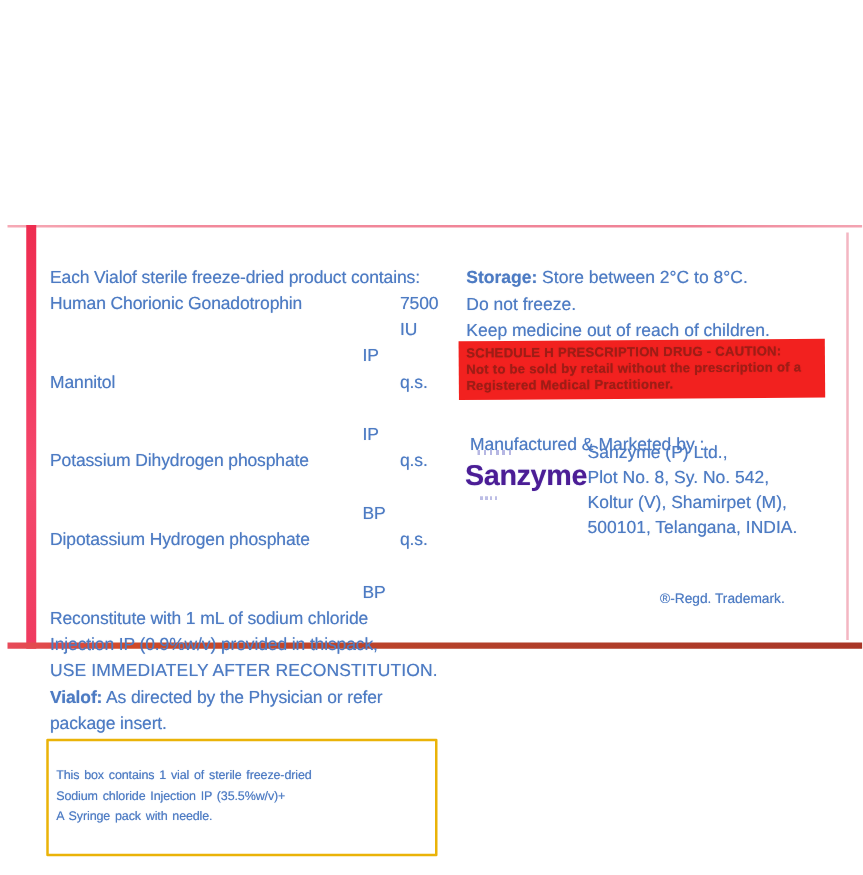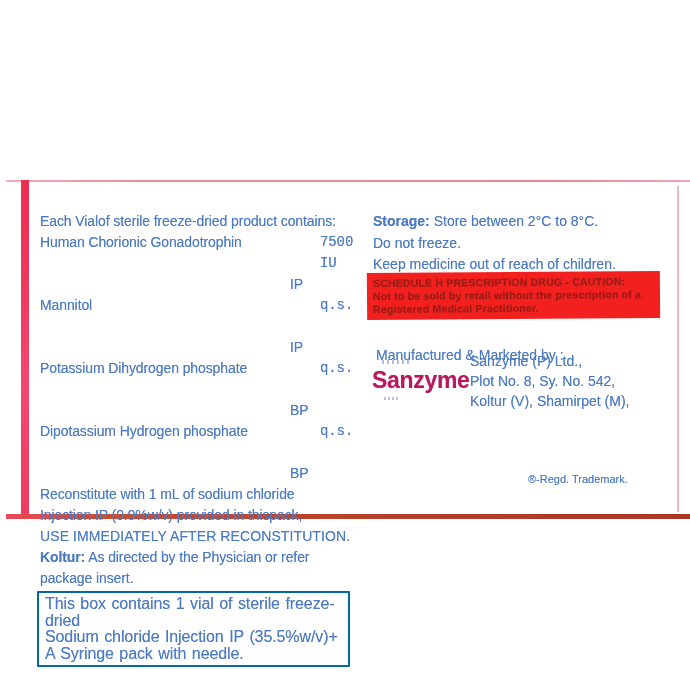--- a/index.html
+++ b/index.html
@@ -16,44 +16,44 @@
     background:linear-gradient(180deg,#ee2d50,#f2375e 30%,#f4486c 60%,#ef3a5f);}
   .line-right{position:absolute;left:677px;top:186px;width:2px;height:326px;background:#f3b6c2;}
   .line-bottom{position:absolute;left:6px;top:514px;width:684px;height:5px;
     background:linear-gradient(90deg,#e84a5a 0%,#d14a28 14%,#b3402a 55%,#a93627 100%);}
   
   .col-left{position:absolute;left:40px;top:211px;width:318px;font-size:14px;line-height:21px;letter-spacing:-0.1px;}
   .col-left p{margin:0;}
   .ing-row{display:flex;}
   .ing-name{width:250px;flex:none;}
   .ing-code{width:30px;flex:none;margin-top:42px;}
-  .ing-qty{flex:1;font-family:Liberation Mono, monospace;}
+  .ing-qty{flex:1;}
   .use-note{letter-spacing:0.1px;}
   .contents-box{
     margin-top:2px;margin-left:-3px;width:297px;
-    border:2px solid #0369a1;border-radius:1px;
-    padding:3px 6px;font-size:16px;line-height:16.5px;word-spacing:1.2px;
+    border:2px solid #eab308;border-radius:1px;
+    padding:20px 6px;font-size:10px;line-height:16.5px;word-spacing:1.2px;
   }
   b{font-weight:bold;}
   
   .col-right-storage{position:absolute;left:373px;top:211px;width:295px;font-size:14px;line-height:21.5px;}
   .col-right-storage div{white-space:nowrap;}
   .schedule-box{
     position:absolute;left:367px;top:272px;width:281px;
     background:#f2211f;color:#9e1d16;
     font-size:10.5px;line-height:13px;font-weight:bold;
     padding:4px 6px;letter-spacing:0.2px;
     text-shadow:0 0 0.7px rgba(158,29,22,0.8);
     transform:rotate(-0.4deg);
   }
   .mfg-heading{position:absolute;left:376px;top:331px;font-size:14px;line-height:20px;white-space:nowrap;}
   .logo-wrap{position:absolute;left:372px;top:360px;width:98px;}
   .logo-mark-top{width:30px;height:4px;margin-left:10px;opacity:0.55;
     background:repeating-linear-gradient(90deg,#7a7ccc 0 2px,transparent 2px 5px);}
-  .logo-text{font-size:23px;line-height:26px;margin-top:3px;color:#be185d;font-weight:bold;
+  .logo-text{font-size:23px;line-height:26px;margin-top:3px;color:#4c1d95;font-weight:bold;
     letter-spacing:-0.3px;text-shadow:0 0 0.8px rgba(83,86,194,0.6);}
   .logo-mark-bottom{width:16px;height:3px;margin:4px 0 0 12px;opacity:0.5;
     background:repeating-linear-gradient(90deg,#7a7ccc 0 2px,transparent 2px 4px);}
   .address{position:absolute;left:470px;top:351px;width:200px;font-size:14px;line-height:20px;}
   .address div{white-space:nowrap;}
   .trademark{position:absolute;left:528px;top:461px;font-size:11px;line-height:14px;white-space:nowrap;}
 </style>
 </head>
 <body>
 
@@ -91,21 +91,21 @@
     </div>
 
     <p>
       <span>Reconstitute with 1 mL of sodium chloride</span><br>
       <span>Injection IP (0.9%w/v) provided in thispack,</span>
     </p>
 
     <p class="use-note">USE IMMEDIATELY AFTER RECONSTITUTION.</p>
 
     <p>
-      <b>Koltur:</b><span> As directed by the Physician or refer</span><br>
+      <b>Vialof:</b><span> As directed by the Physician or refer</span><br>
       <span>package insert.</span>
     </p>
 
     <div class="contents-box">
       <div>This box contains 1 vial of sterile freeze-dried</div>
       <div>Sodium chloride Injection IP (35.5%w/v)+</div>
       <div>A Syringe pack with needle.</div>
     </div>
   </section>
 
@@ -128,17 +128,18 @@
   <div class="logo-wrap">
     <div class="logo-mark-top"></div>
     <div class="logo-text">Sanzyme</div>
     <div class="logo-mark-bottom"></div>
   </div>
 
   <div class="address soft">
     <div>Sanzyme (P) Ltd.,</div>
     <div>Plot No. 8, Sy. No. 542,</div>
     <div>Koltur (V), Shamirpet (M),</div>
+    <div>500101, Telangana, INDIA.</div>
   </div>
 
   <p class="trademark soft">®-Regd. Trademark.</p>
 
 </div>
 
 </body></html>

